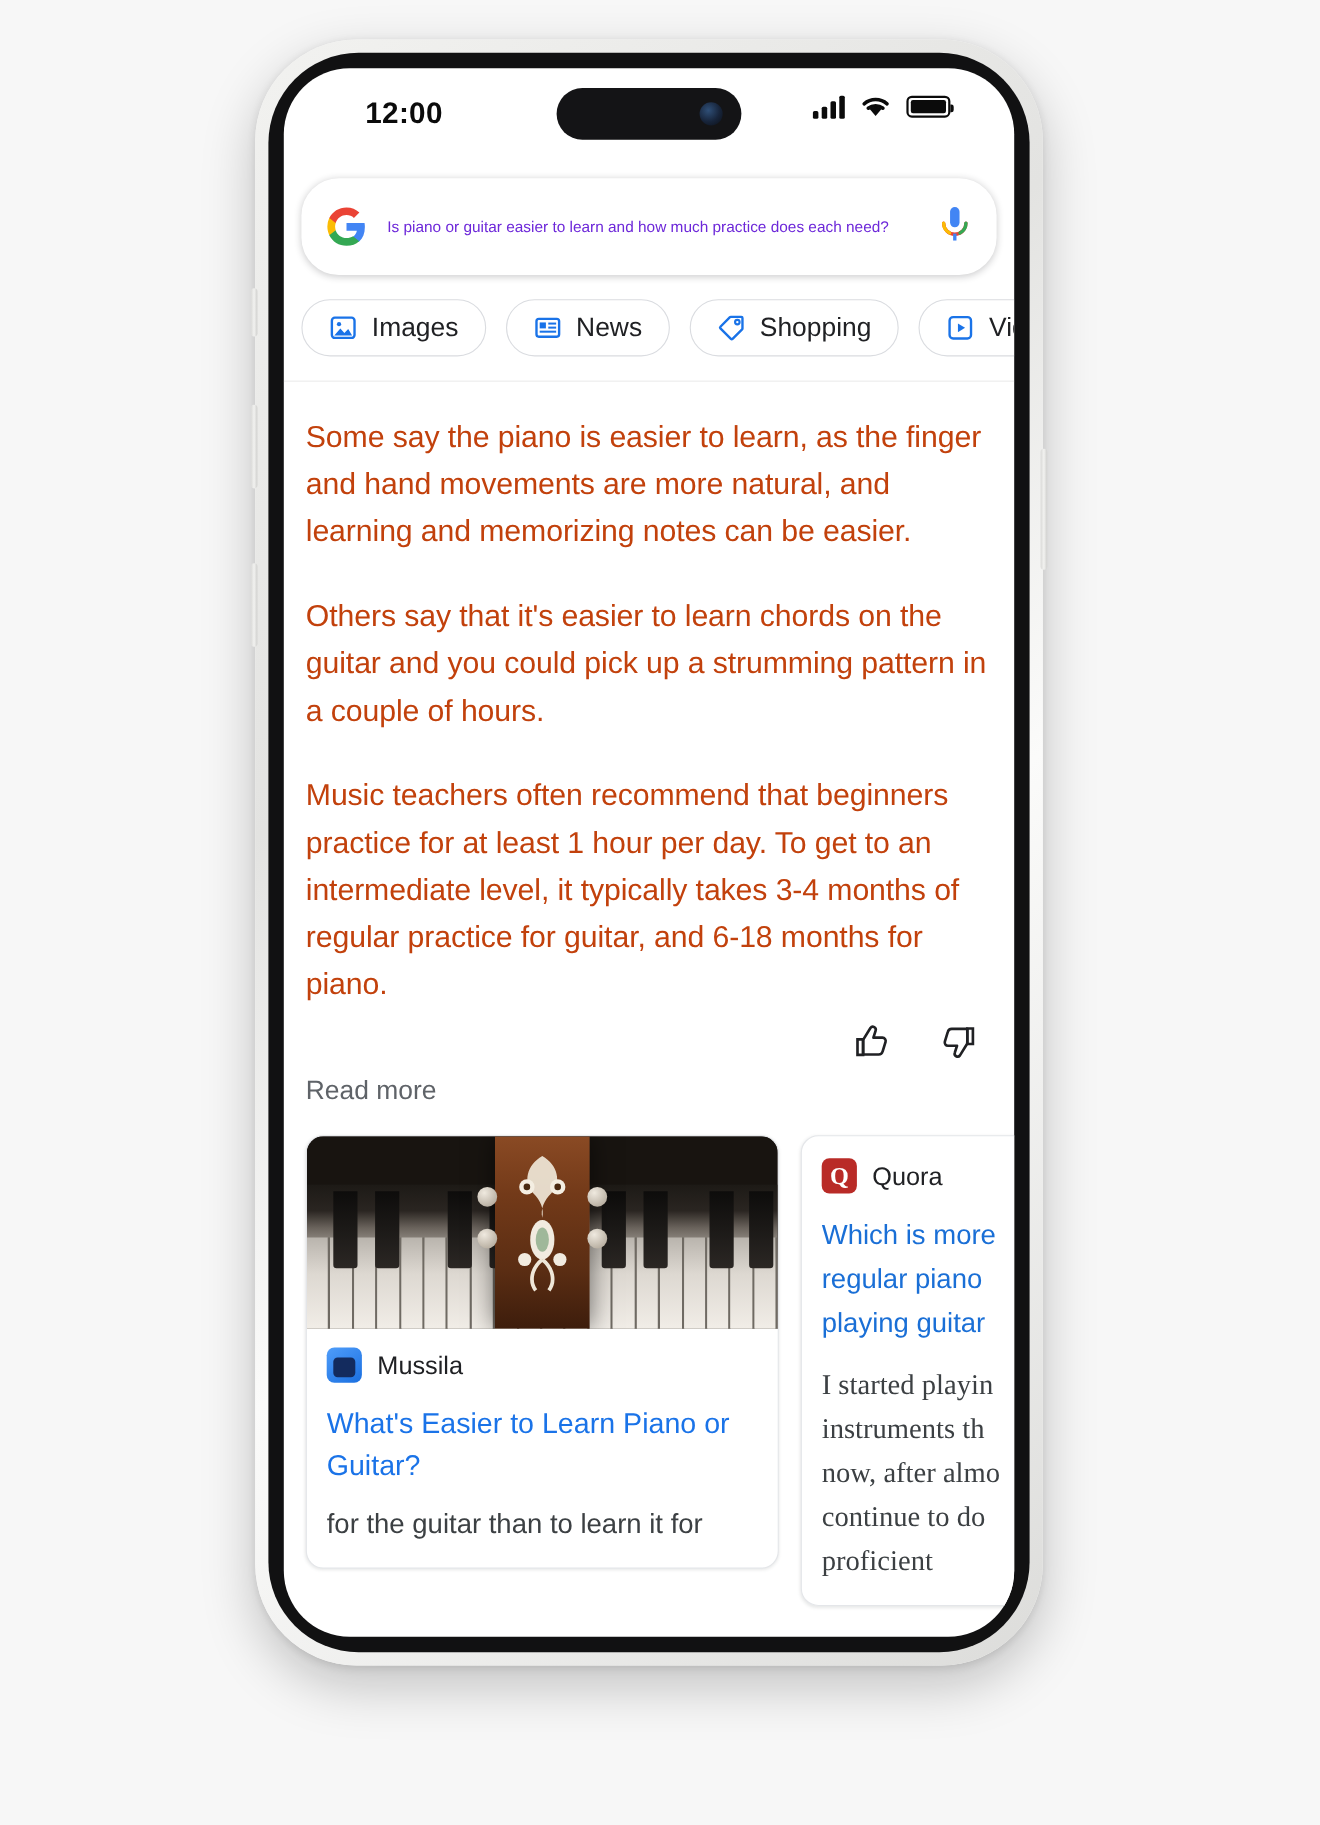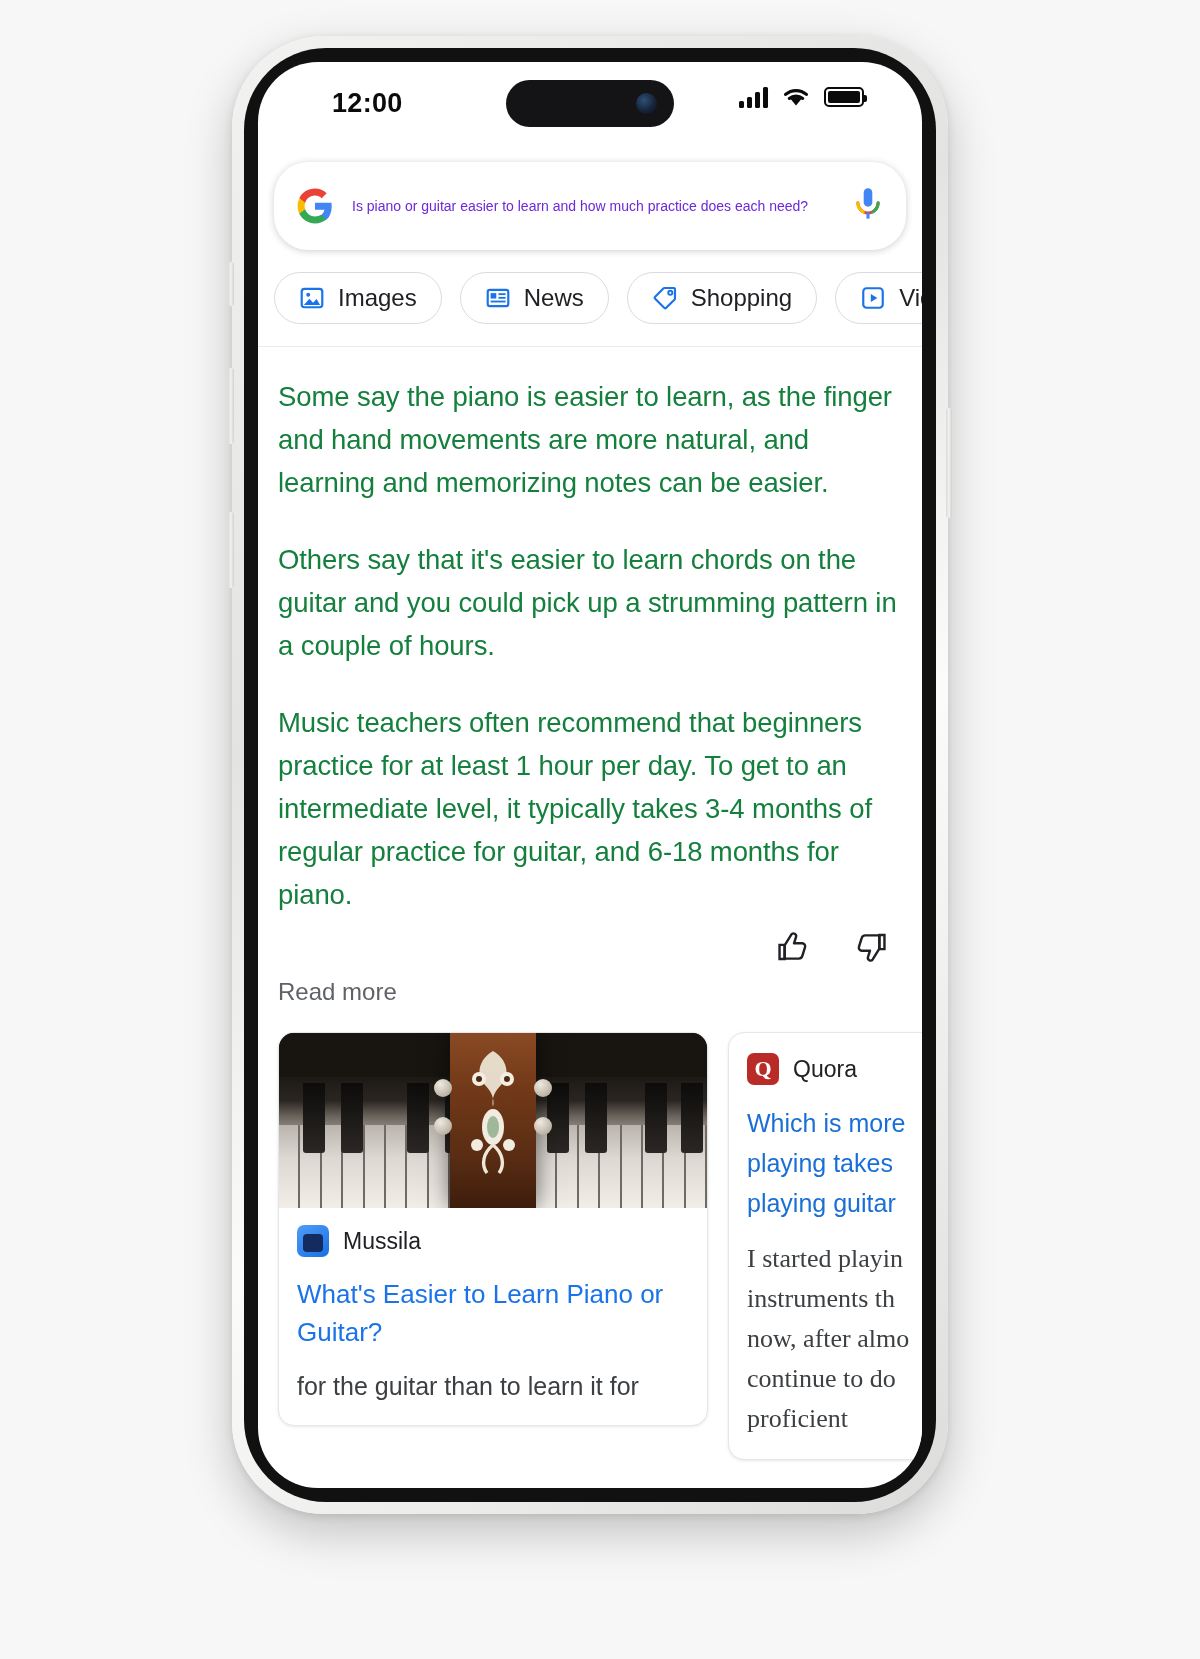--- a/index.html
+++ b/index.html
@@ -178,21 +178,21 @@
   .chip-ico { width: 26px; height: 26px; flex: 0 0 26px; }
 
   
   .answer {
     padding: 28px 20px 0 20px;
   }
   .answer p {
     margin: 0 0 34px 0;
     font-size: 27.5px;
     line-height: 43px;
-    color: #15803d;
+    color: #c2410c;
     letter-spacing: -0.1px;
   }
   .answer p:last-child { margin-bottom: 0; }
 
   
   .feedback-row {
     display: flex;
     justify-content: flex-end;
     gap: 44px;
     padding: 14px 34px 0 0;
@@ -510,21 +510,21 @@
         </div>
 
         <div class="card card-b">
           <div class="card-meta">
             <div class="fav fav-quora">Q</div>
             <div class="src-name">Quora</div>
           </div>
 
           <div class="card-title quora nowrap-clip">
             <div>Which is more</div>
-            <div>playing takes</div>
+            <div>regular piano</div>
             <div>playing guitar</div>
           </div>
 
           <div class="card-snippet nowrap-clip">
             <div>I started playin</div>
             <div>instruments th</div>
             <div>now, after almo</div>
             <div>continue to do</div>
             <div>proficient</div>
           </div>

